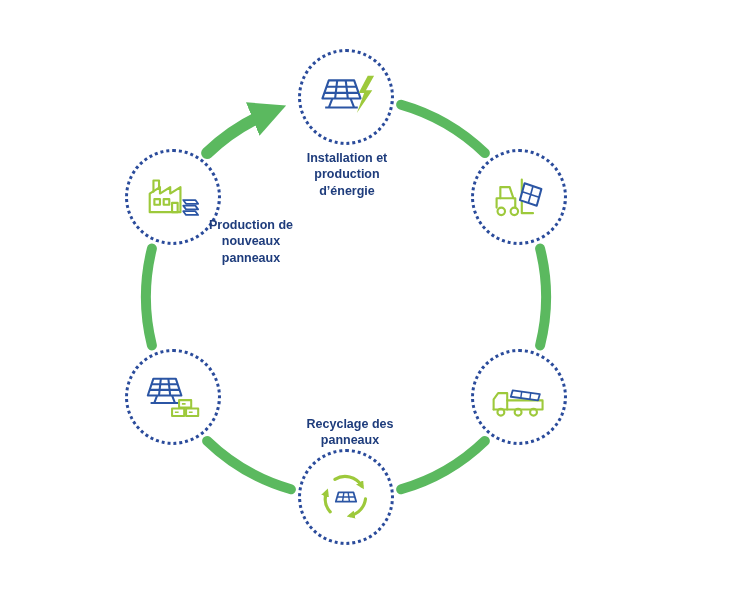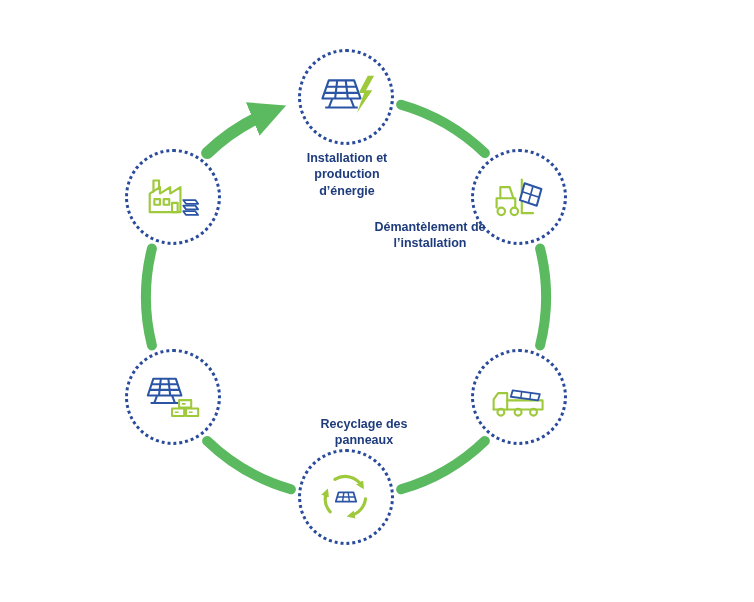--- a/index.html
+++ b/index.html
@@ -19,21 +19,21 @@
   .n3{left:298px;top:449px}
   .n4{left:125px;top:349px}
   .n5{left:125px;top:149px}
   .label{
     position:absolute;transform:translateX(-50%);text-align:center;
     font-weight:bold;font-size:12.5px;line-height:1.3;color:#1e3c7c;
   }
   .l0{left:347px;top:150px;width:110px}
   .l1{left:430px;top:219px;width:126px}
   .l2{left:443px;top:332px;width:104px}
-  .l3{left:364px;top:416px;width:116px}
+  .l3{left:350px;top:416px;width:116px}
   .l4{left:251px;top:329px;width:104px}
   .l5{left:251px;top:217px;width:86px}
 </style>
 </head>
 <body>
 
 <div class="canvas">
 
   <svg class="ring" viewBox="0 0 754 602" aria-hidden="true">
     <defs>
@@ -72,21 +72,20 @@
         <circle cx="11" cy="40" r="4"></circle>
         <circle cx="25" cy="40" r="4"></circle>
         <path d="M33 6 V42 H45"></path>
       </g>
       <g fill="#fff" stroke="#2b55a4" stroke-width="2.2" stroke-linejoin="round">
         <path d="M36 10 L54 16 L49 34 L31 28 Z"></path>
         <path d="M33.5 19 L51.5 25 M45 13 L40 31" stroke-width="1.8"></path>
       </g>
     </svg>
   </div>
-  <div class="label l1">Démantèlement de l’installation</div>
 
   <div class="node n2">
     <svg viewBox="0 0 64 48" width="58">
       <g fill="none" stroke="#9dc93b" stroke-width="2.3" stroke-linejoin="round" stroke-linecap="round">
         <path d="M4 38 V27 L9 20 H19 V38"></path>
         <path d="M19 28 H58 V38 H4"></path>
         <circle cx="12" cy="41" r="3.8"></circle>
         <circle cx="31" cy="41" r="3.8"></circle>
         <circle cx="48" cy="41" r="3.8"></circle>
       </g>
@@ -143,14 +142,15 @@
         <rect x="19" y="27" width="6" height="6"></rect>
         <rect x="28" y="31" width="6" height="10"></rect>
       </g>
       <g fill="#fff" stroke="#2b55a4" stroke-width="1.9" stroke-linejoin="round">
         <path d="M40 28 H53 L56 32 H43 Z"></path>
         <path d="M40 34 H53 L56 38 H43 Z"></path>
         <path d="M40 40 H53 L56 44 H43 Z"></path>
       </g>
     </svg>
   </div>
+  <div class="label l5">Production de nouveaux panneaux</div>
 
 </div>
 
 </body></html>

